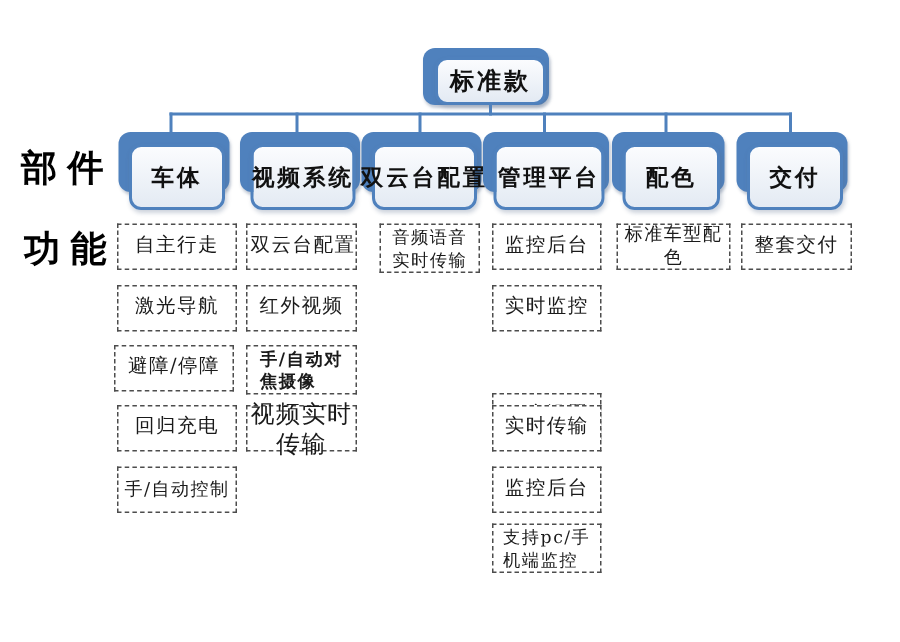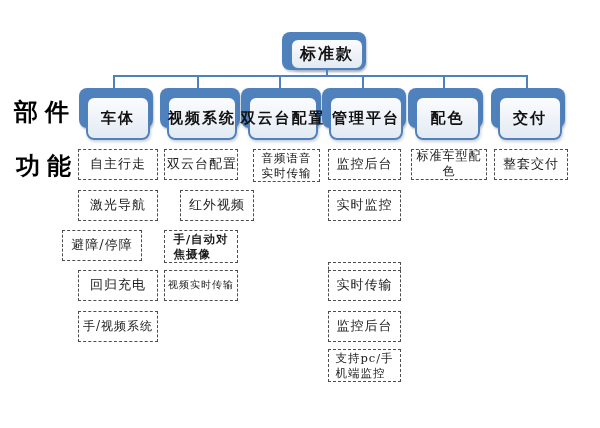--- a/index.html
+++ b/index.html
@@ -73,48 +73,48 @@
         <div class="node-front" style="left: 86px; top: 96px; width: 64px; height: 44px;">
           <span style="font-size: 15px;">车体</span>
         </div>
       </div>
       <div class="func-box" style="left: 78px; top: 149px; width: 80px; height: 31px;">
         <span style="font-size: 13px;">自主行走</span>
       </div>
       <div class="func-box" style="left: 78px; top: 190px; width: 80px; height: 31px;">
         <span style="font-size: 13px;">激光导航</span>
       </div>
-      <div class="func-box" style="left: 62px; top: 230px; width: 80px; height: 31px;">
+      <div class="func-box" style="left: 76px; top: 230px; width: 80px; height: 31px;">
         <span style="font-size: 13px;">避障/停障</span>
       </div>
       <div class="func-box" style="left: 78px; top: 270px; width: 80px; height: 31px;">
         <span style="font-size: 13px;">回归充电</span>
       </div>
       <div class="func-box" style="left: 78px; top: 311px; width: 80px; height: 31px;">
-        <span style="font-size: 12px;">手/视频系统</span>
+        <span style="font-size: 12px;">手/自动控制</span>
       </div>
       <div class="conn" style="left: 197px; top: 75px; width: 2px; height: 14px;"></div>
       <div class="node">
         <div class="node-back" style="left: 160px; top: 88px; width: 80px; height: 40px;"></div>
         <div class="node-front" style="left: 167px; top: 96px; width: 70px; height: 44px;">
           <span style="font-size: 15px;">视频系统</span>
         </div>
       </div>
       <div class="func-box" style="left: 164px; top: 149px; width: 74px; height: 31px; justify-content: flex-end;">
         <span style="font-size: 13px;">双云台配置</span>
       </div>
-      <div class="func-box" style="left: 180px; top: 190px; width: 74px; height: 31px;">
+      <div class="func-box" style="left: 164px; top: 190px; width: 74px; height: 31px;">
         <span style="font-size: 13px;">红外视频</span>
       </div>
       <div class="func-box left-text" style="left: 164px; top: 230px; width: 74px; height: 33px; font-weight: bold;">
         <span style="font-size: 11.5px;">手/自动对
 焦摄像</span>
       </div>
       <div class="func-box" style="left: 164px; top: 270px; width: 74px; height: 31px;">
-        <span style="font-size: 10px;">视频实时传输</span>
+        <span style="font-size: 16px;">视频实时传输</span>
       </div>
       <div class="conn" style="left: 279px; top: 75px; width: 2px; height: 14px;"></div>
       <div class="node">
         <div class="node-back" style="left: 241px; top: 88px; width: 80px; height: 40px;"></div>
         <div class="node-front" style="left: 248px; top: 96px; width: 70px; height: 44px;">
           <span style="font-size: 15px;">双云台配置</span>
         </div>
       </div>
       <div class="func-box" style="left: 253px; top: 149px; width: 67px; height: 33px;">
         <span style="font-size: 11.5px;">音频语音

